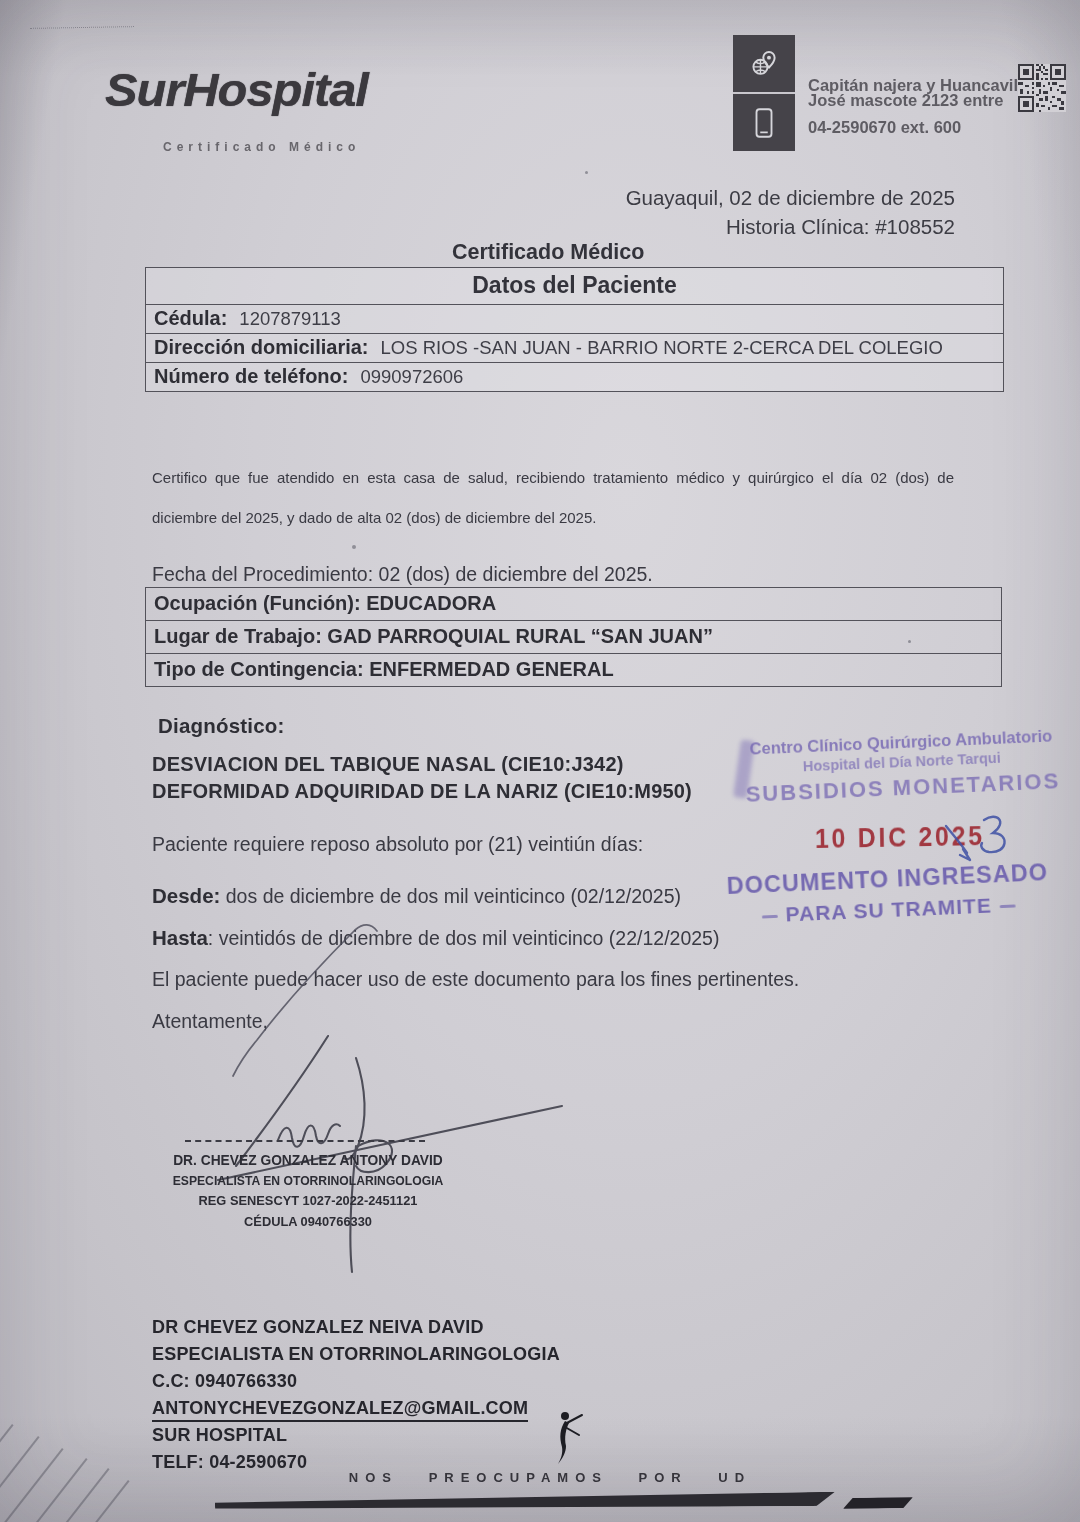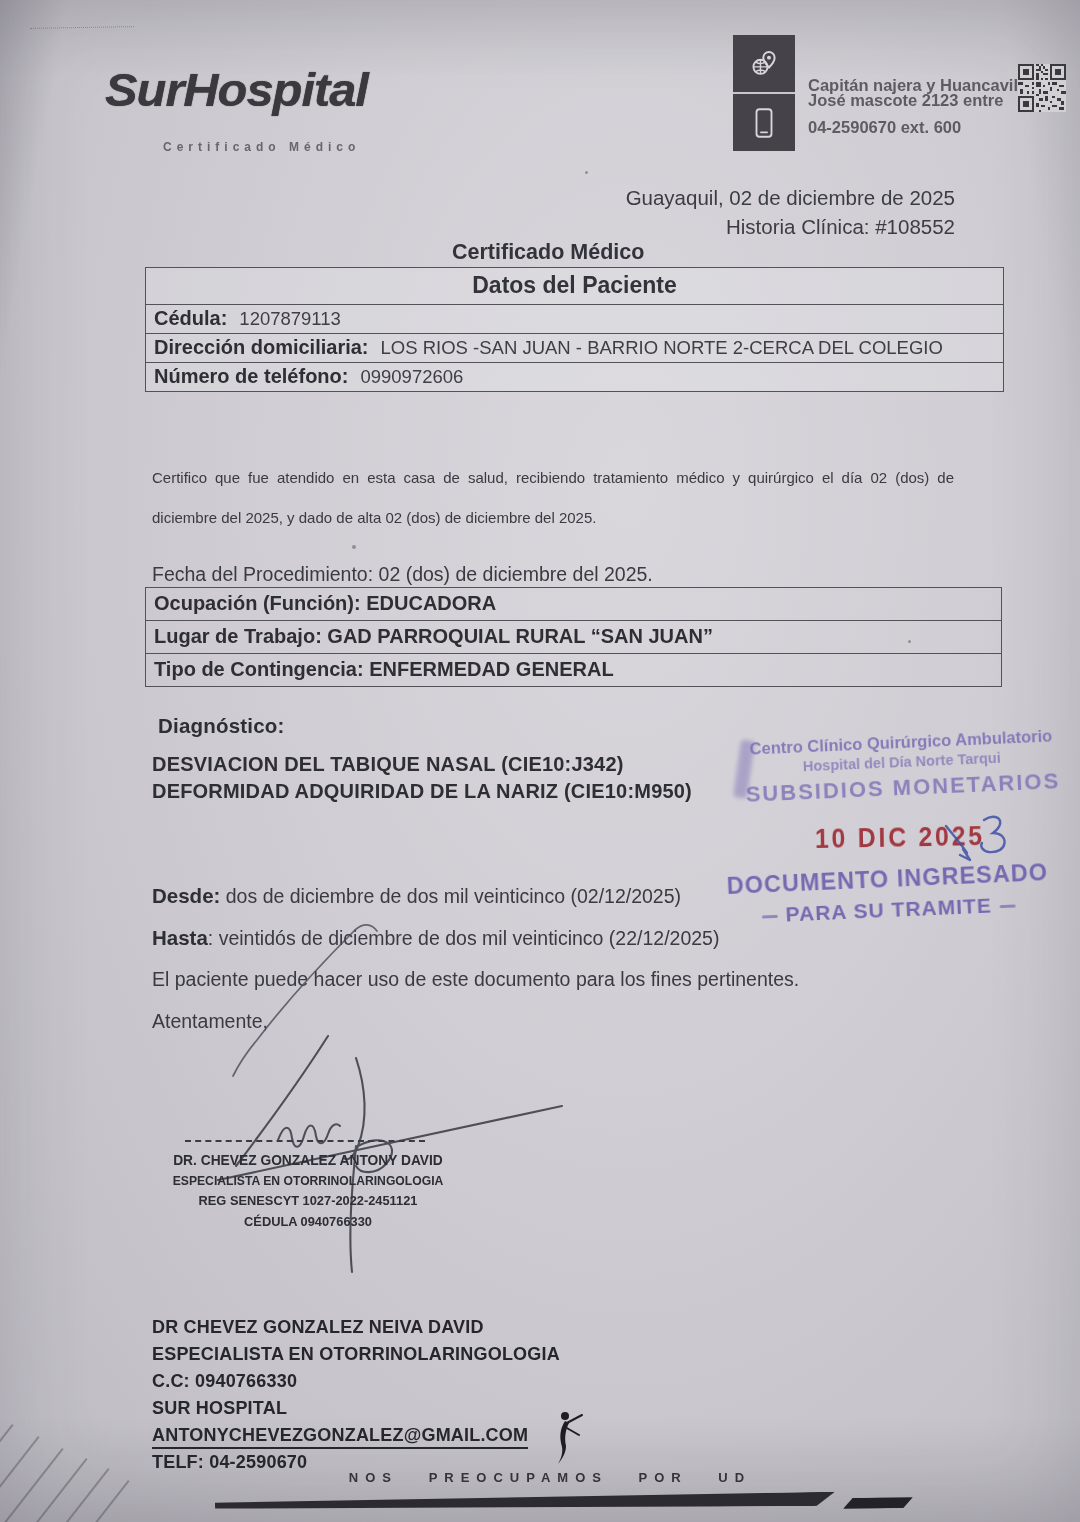--- a/index.html
+++ b/index.html
@@ -206,20 +206,21 @@
 
   <div class="abs stamp-red" style="left:815px;top:824px;">10 DIC 2025</div>
   <svg class="abs" style="left:938px;top:812px;" width="84" height="78" viewBox="0 0 84 78">
     <g fill="none" stroke="#3f51a5" stroke-width="2.4" stroke-linecap="round" opacity=".85">
       <path d="M8 14 C16 24 24 33 29 41"></path>
       <path d="M25 37 l7 11 M32 48 l-10 -5"></path>
       <path d="M46 8 c13 -9 24 2 9 13 c17 0 15 21 -4 19 c-7 -1 -9 -6 -7 -9"></path>
     </g>
   </svg>
 
+  <div class="abs line" style="left:152px;top:833px;">Paciente requiere reposo absoluto por (21) veintiún días:</div>
 
   <div class="abs stamp2" style="left:714px;top:866px;width:348px;">
     <div class="s2a">DOCUMENTO INGRESADO</div>
     <div class="s2b">
       <span class="tilde"></span><span>PARA SU TRAMITE</span><span class="tilde"></span>
     </div>
   </div>
 
   <div class="abs line" style="left:152px;top:884px;">
     <span class="lbl" style="font-size:20.5px;">Desde:</span><span> dos de diciembre de dos mil veinticinco (02/12/2025)</span>
@@ -250,22 +251,22 @@
     <div class="n1">DR. CHEVEZ GONZALEZ ANTONY DAVID</div>
     <div class="n2">ESPECIALISTA EN OTORRINOLARINGOLOGIA</div>
     <div class="n3">REG SENESCYT  1027-2022-2451121</div>
     <div class="n3">CÉDULA   0940766330</div>
   </div>
 
   <div class="abs footer" style="left:152px;top:1314px;">
     <div>DR CHEVEZ GONZALEZ NEIVA DAVID</div>
     <div>ESPECIALISTA EN OTORRINOLARINGOLOGIA</div>
     <div>C.C: 0940766330</div>
+    <div><span class="email">ANTONYCHEVEZGONZALEZ@GMAIL.COM</span></div>
     <div>SUR HOSPITAL</div>
-    <div><span class="email">ANTONYCHEVEZGONZALEZ@GMAIL.COM</span></div>
     <div>TELF: 04-2590670</div>
   </div>
 
   <svg class="abs" style="left:548px;top:1410px;" width="42" height="56" viewBox="0 0 42 56">
     <circle cx="17" cy="6" r="4" fill="#1d1d23"></circle>
     <path d="M17 11 C12 19 11 27 14 37 C15 43 13 49 10 54 C15 48 18 42 18 36 C16 27 18 19 21 13 Z" fill="#1d1d23"></path>
     <path d="M17 14 L34 5 M17 17 L31 25" stroke="#1d1d23" stroke-width="2" stroke-linecap="round" fill="none"></path>
   </svg>
 
   <div class="abs slogan" style="left:240px;top:1470px;width:620px;">NOS PREOCUPAMOS POR UD</div>

